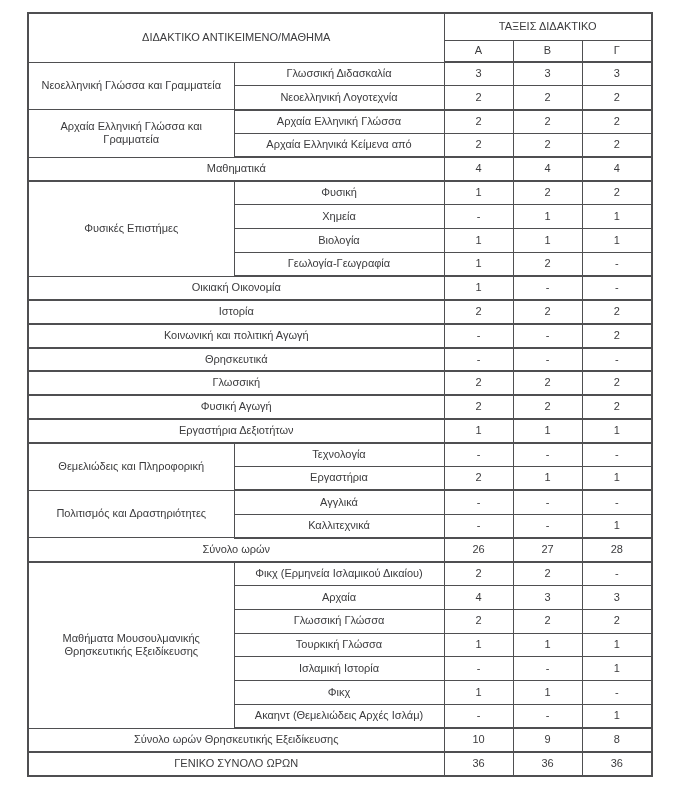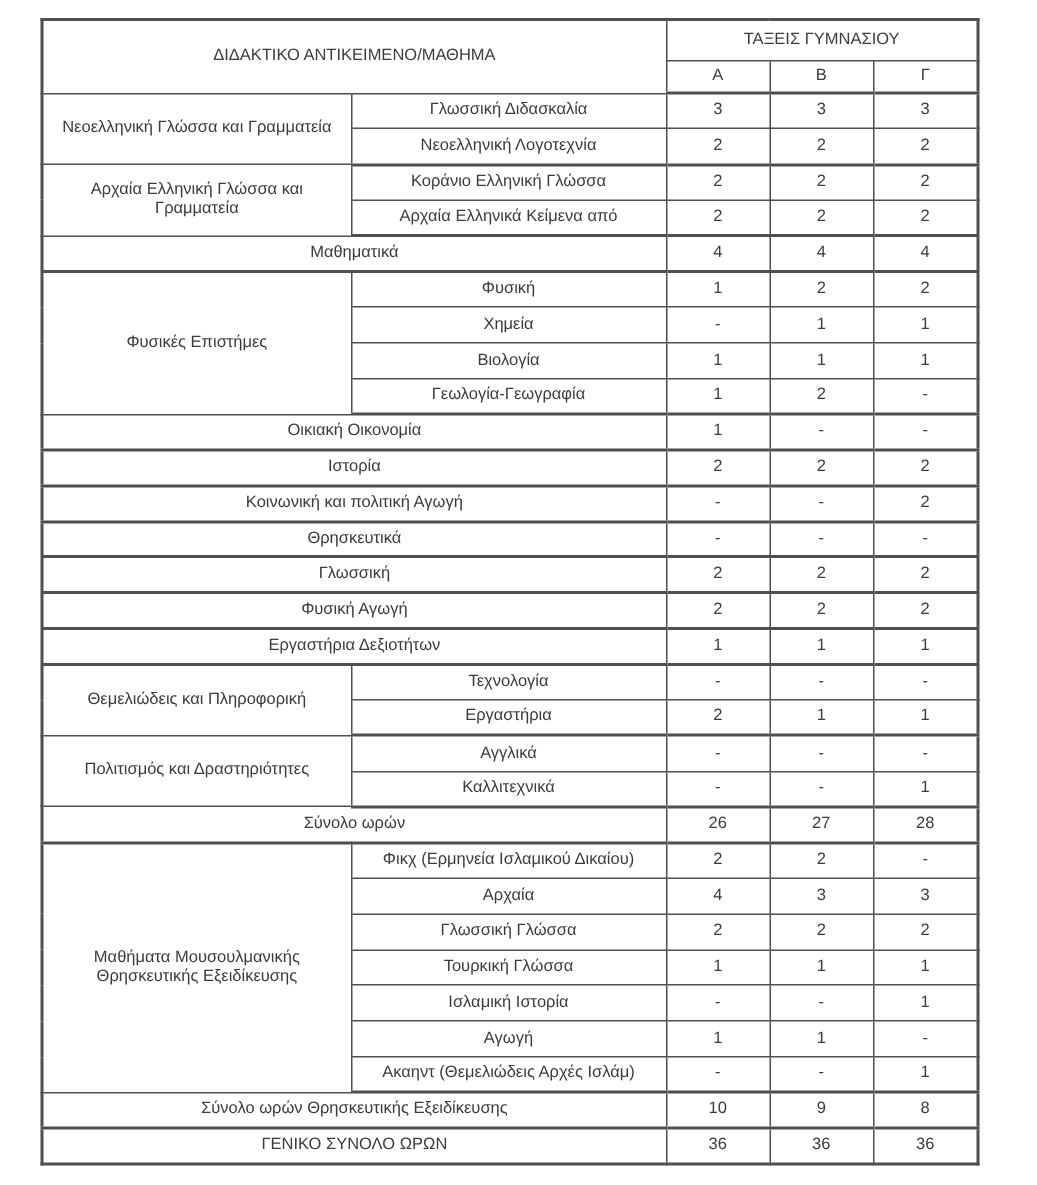--- a/index.html
+++ b/index.html
@@ -54,21 +54,21 @@
     <colgroup>
       <col style="width:206px">
       <col style="width:210px">
       <col style="width:69px">
       <col style="width:69px">
       <col style="width:70px">
     </colgroup>
     <thead>
       <tr class="h1">
         <th colspan="2" rowspan="2">ΔΙΔΑΚΤΙΚΟ ΑΝΤΙΚΕΙΜΕΝΟ/ΜΑΘΗΜΑ</th>
-        <th colspan="3">ΤΑΞΕΙΣ ΓΥΜΝΑΣΙΟΥ</th>
+        <th colspan="3">ΤΑΞΕΙΣ ΔΙΔΑΚΤΙΚΟ</th>
       </tr>
       <tr class="h2">
         <th>Α</th>
         <th>Β</th>
         <th>Γ</th>
       </tr>
     </thead>
     <tbody>
       <tr class="data">
         <td class="group" rowspan="2">Νεοελληνική Γλώσσα και Γραμματεία</td>
@@ -78,21 +78,21 @@
         <td>3</td>
       </tr>
       <tr class="data hb">
         <td>Νεοελληνική Λογοτεχνία</td>
         <td>2</td>
         <td>2</td>
         <td>2</td>
       </tr>
       <tr class="data">
         <td class="group" rowspan="2">Αρχαία Ελληνική Γλώσσα και Γραμματεία</td>
-        <td>Κοράνιο Ελληνική Γλώσσα</td>
+        <td>Αρχαία Ελληνική Γλώσσα</td>
         <td>2</td>
         <td>2</td>
         <td>2</td>
       </tr>
       <tr class="data hb">
         <td>Αρχαία Ελληνικά Κείμενα από</td>
         <td>2</td>
         <td>2</td>
         <td>2</td>
       </tr>
@@ -226,21 +226,21 @@
         <td>1</td>
         <td>1</td>
       </tr>
       <tr class="data">
         <td>Ισλαμική Ιστορία</td>
         <td>-</td>
         <td>-</td>
         <td>1</td>
       </tr>
       <tr class="data">
-        <td>Αγωγή</td>
+        <td>Φικχ</td>
         <td>1</td>
         <td>1</td>
         <td>-</td>
       </tr>
       <tr class="data hb">
         <td>Ακαηντ (Θεμελιώδεις Αρχές Ισλάμ)</td>
         <td>-</td>
         <td>-</td>
         <td>1</td>
       </tr>

